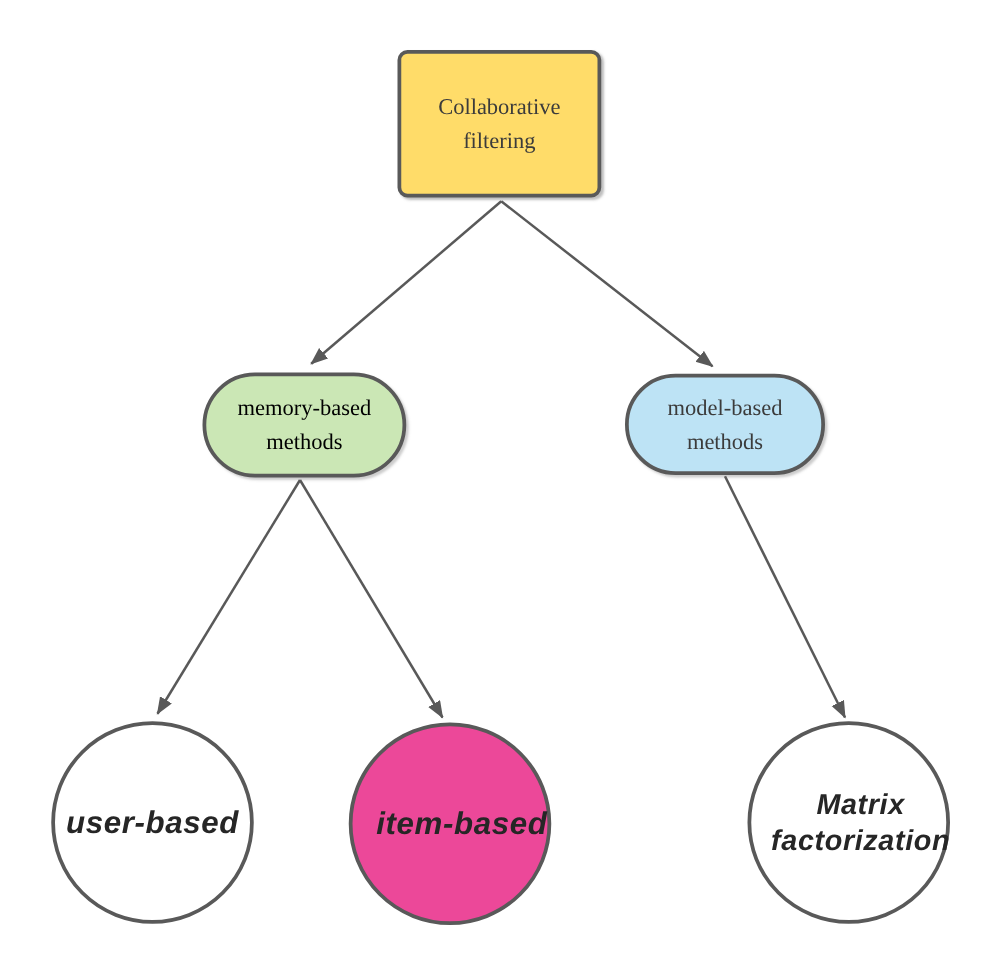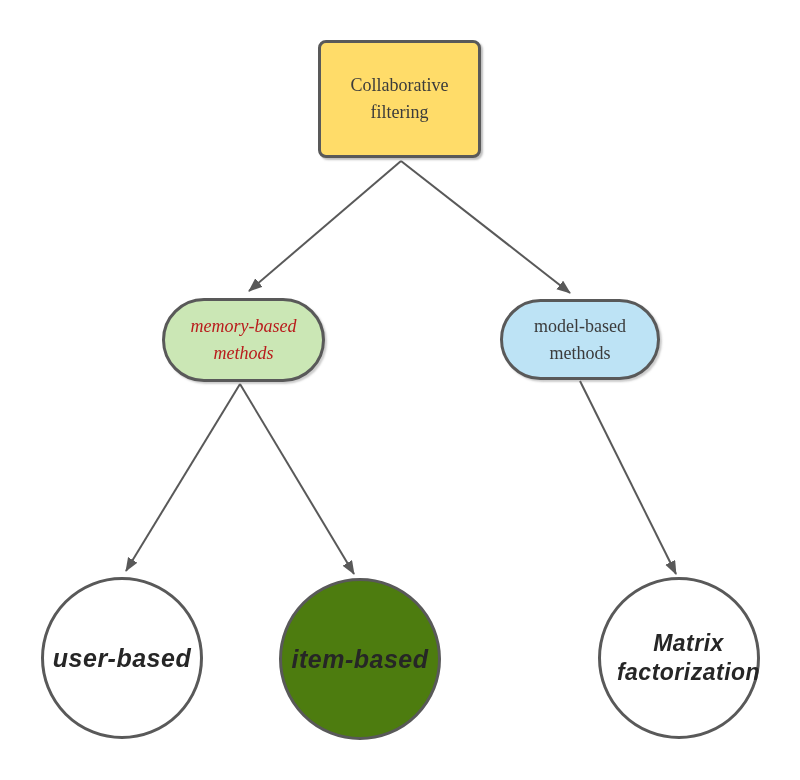--- a/index.html
+++ b/index.html
@@ -108,32 +108,32 @@
     <line x1="240" y1="384" x2="126" y2="571" stroke-width="2" marker-end="url(#arrowhead)" style="stroke: rgb(89, 89, 89);"></line>
     <line x1="240" y1="384" x2="354" y2="574" stroke-width="2" marker-end="url(#arrowhead)" style="stroke: rgb(89, 89, 89);"></line>
     <line x1="580" y1="381" x2="676" y2="574" stroke-width="2" marker-end="url(#arrowhead)" style="stroke: rgb(89, 89, 89);"></line>
   </svg>
 
   <div class="node rect" style="background-color: rgb(255, 220, 105); border-color: rgb(89, 89, 89);">
     <span class="label serif-label" style="color: rgb(59, 59, 59);">Collaborative filtering</span>
   </div>
 
   <div class="node pill pill-memory" style="background-color: rgb(203, 231, 181); border-color: rgb(89, 89, 89);">
-    <span class="label serif-label" style="color: #b91c1c; font-style: italic;">memory-based methods</span>
+    <span class="label serif-label" style="color: #000000;">memory-based methods</span>
   </div>
 
   <div class="node circle circle-user" style="background-color: rgb(255, 255, 255); border-color: rgb(89, 89, 89);">
     <span class="label">user-based</span>
   </div>
 
   <div class="node pill pill-model" style="background-color: rgb(189, 227, 245); border-color: rgb(89, 89, 89);">
     <span class="label serif-label" style="color: rgb(59, 59, 59);">model-based methods</span>
   </div>
 
-  <div class="node circle circle-item" style="background-color: #4d7c0f; border-color: rgb(89, 89, 89);">
+  <div class="node circle circle-item" style="background-color: #ec4899; border-color: rgb(89, 89, 89); justify-content: flex-end;">
     <span class="label">item-based</span>
   </div>
 
   <div class="node circle circle-matrix" style="background-color: rgb(255, 255, 255); border-color: rgb(89, 89, 89);">
     <span class="label">Matrix factorization</span>
   </div>
 
 </div>
 
 </body></html>

